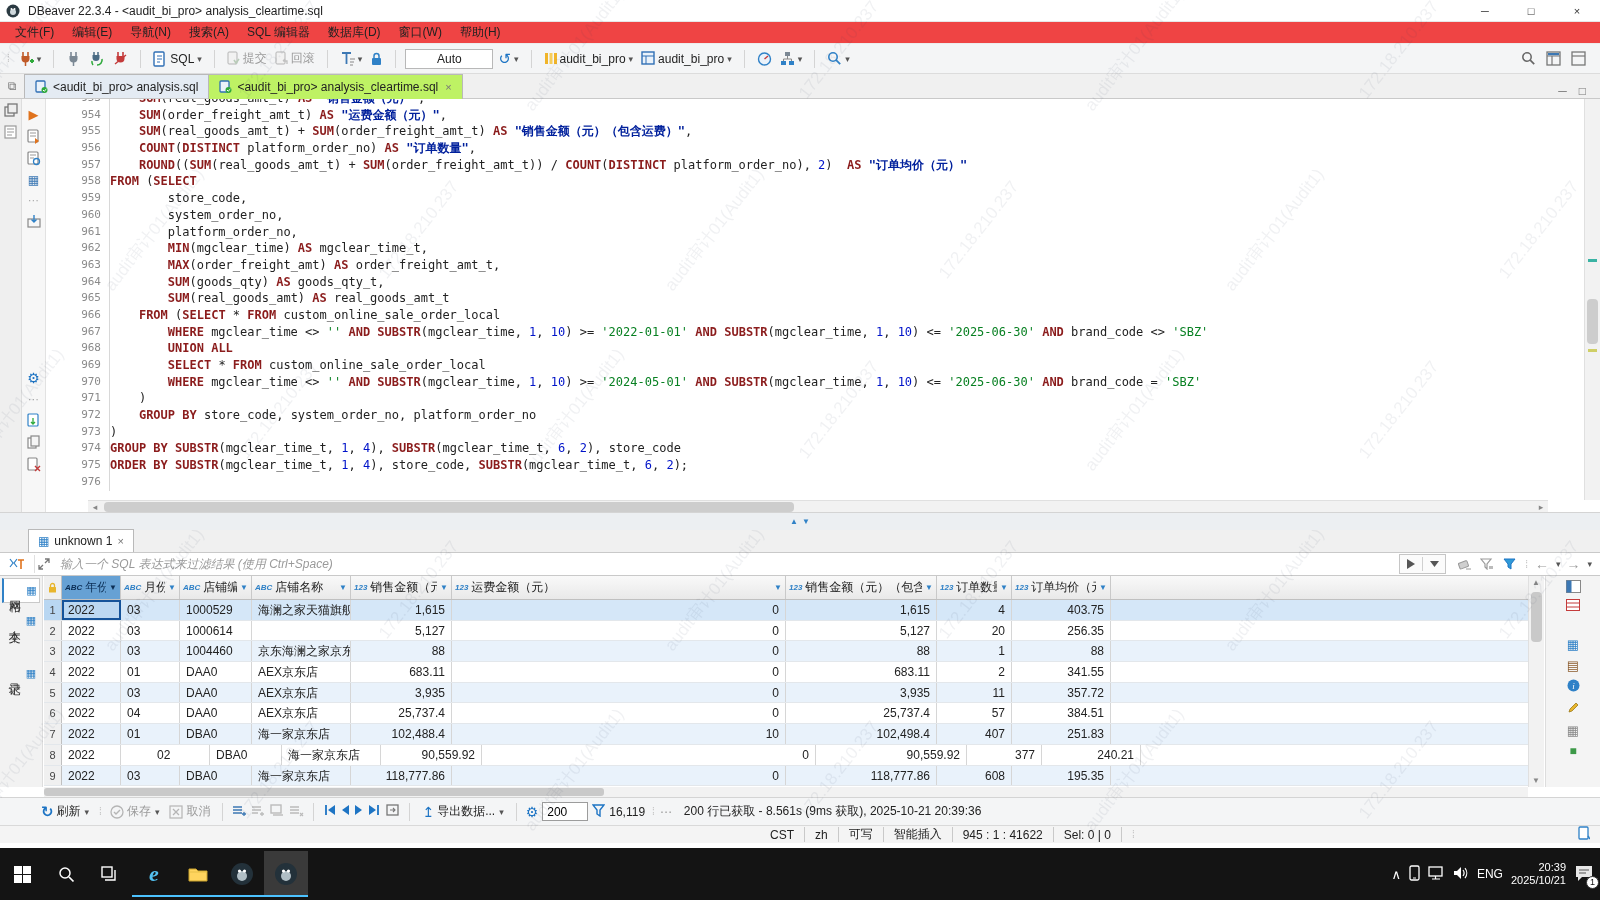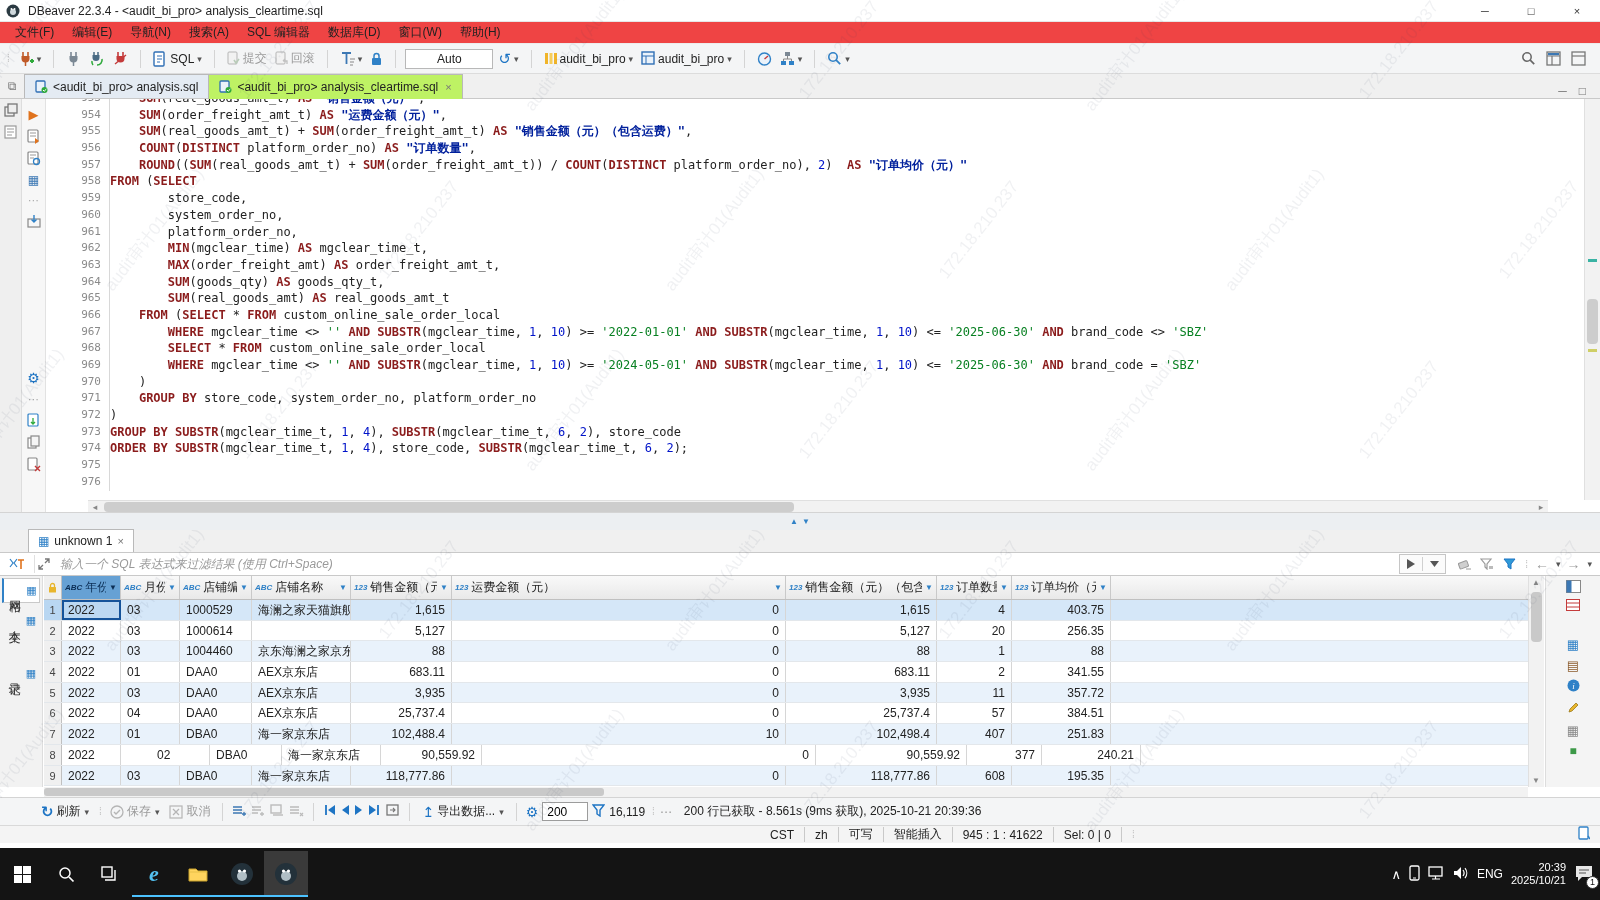--- a/index.html
+++ b/index.html
@@ -406,20 +406,21 @@
         <div class="cl"><span class="k">FROM</span> (<span class="k">SELECT</span></div>
         <div class="cl">        store_code,</div>
         <div class="cl">        system_order_no,</div>
         <div class="cl">        platform_order_no,</div>
         <div class="cl">        <span class="k">MIN</span>(mgclear_time) <span class="k">AS</span> mgclear_time_t,</div>
         <div class="cl">        <span class="k">MAX</span>(order_freight_amt) <span class="k">AS</span> order_freight_amt_t,</div>
         <div class="cl">        <span class="k">SUM</span>(goods_qty) <span class="k">AS</span> goods_qty_t,</div>
         <div class="cl">        <span class="k">SUM</span>(real_goods_amt) <span class="k">AS</span> real_goods_amt_t</div>
         <div class="cl">    <span class="k">FROM</span> (<span class="k">SELECT</span> * <span class="k">FROM</span> custom_online_sale_order_local</div>
         <div class="cl">        <span class="k">WHERE</span> mgclear_time &lt;&gt; <span class="s">''</span> <span class="k">AND</span> <span class="k">SUBSTR</span>(mgclear_time, <span class="n">1</span>, <span class="n">10</span>) &gt;= <span class="s">'2022-01-01'</span> <span class="k">AND</span> <span class="k">SUBSTR</span>(mgclear_time, <span class="n">1</span>, <span class="n">10</span>) &lt;= <span class="s">'2025-06-30'</span> <span class="k">AND</span> brand_code &lt;&gt; <span class="s">'SBZ'</span></div>
+        <div class="cl">        <span class="k">UNION</span> <span class="k">ALL</span></div>
         <div class="cl">        <span class="k">SELECT</span> * <span class="k">FROM</span> custom_online_sale_order_local</div>
         <div class="cl">        <span class="k">WHERE</span> mgclear_time &lt;&gt; <span class="s">''</span> <span class="k">AND</span> <span class="k">SUBSTR</span>(mgclear_time, <span class="n">1</span>, <span class="n">10</span>) &gt;= <span class="s">'2024-05-01'</span> <span class="k">AND</span> <span class="k">SUBSTR</span>(mgclear_time, <span class="n">1</span>, <span class="n">10</span>) &lt;= <span class="s">'2025-06-30'</span> <span class="k">AND</span> brand_code = <span class="s">'SBZ'</span></div>
         <div class="cl">    )</div>
         <div class="cl">    <span class="k">GROUP</span> <span class="k">BY</span> store_code, system_order_no, platform_order_no</div>
         <div class="cl">)</div>
         <div class="cl"><span class="k">GROUP</span> <span class="k">BY</span> <span class="k">SUBSTR</span>(mgclear_time_t, <span class="n">1</span>, <span class="n">4</span>), <span class="k">SUBSTR</span>(mgclear_time_t, <span class="n">6</span>, <span class="n">2</span>), store_code</div>
         <div class="cl"><span class="k">ORDER</span> <span class="k">BY</span> <span class="k">SUBSTR</span>(mgclear_time_t, <span class="n">1</span>, <span class="n">4</span>), store_code, <span class="k">SUBSTR</span>(mgclear_time_t, <span class="n">6</span>, <span class="n">2</span>);</div>
       </div>
     <div id="ed-vscroll">
       <div id="ed-vthumb"></div>

